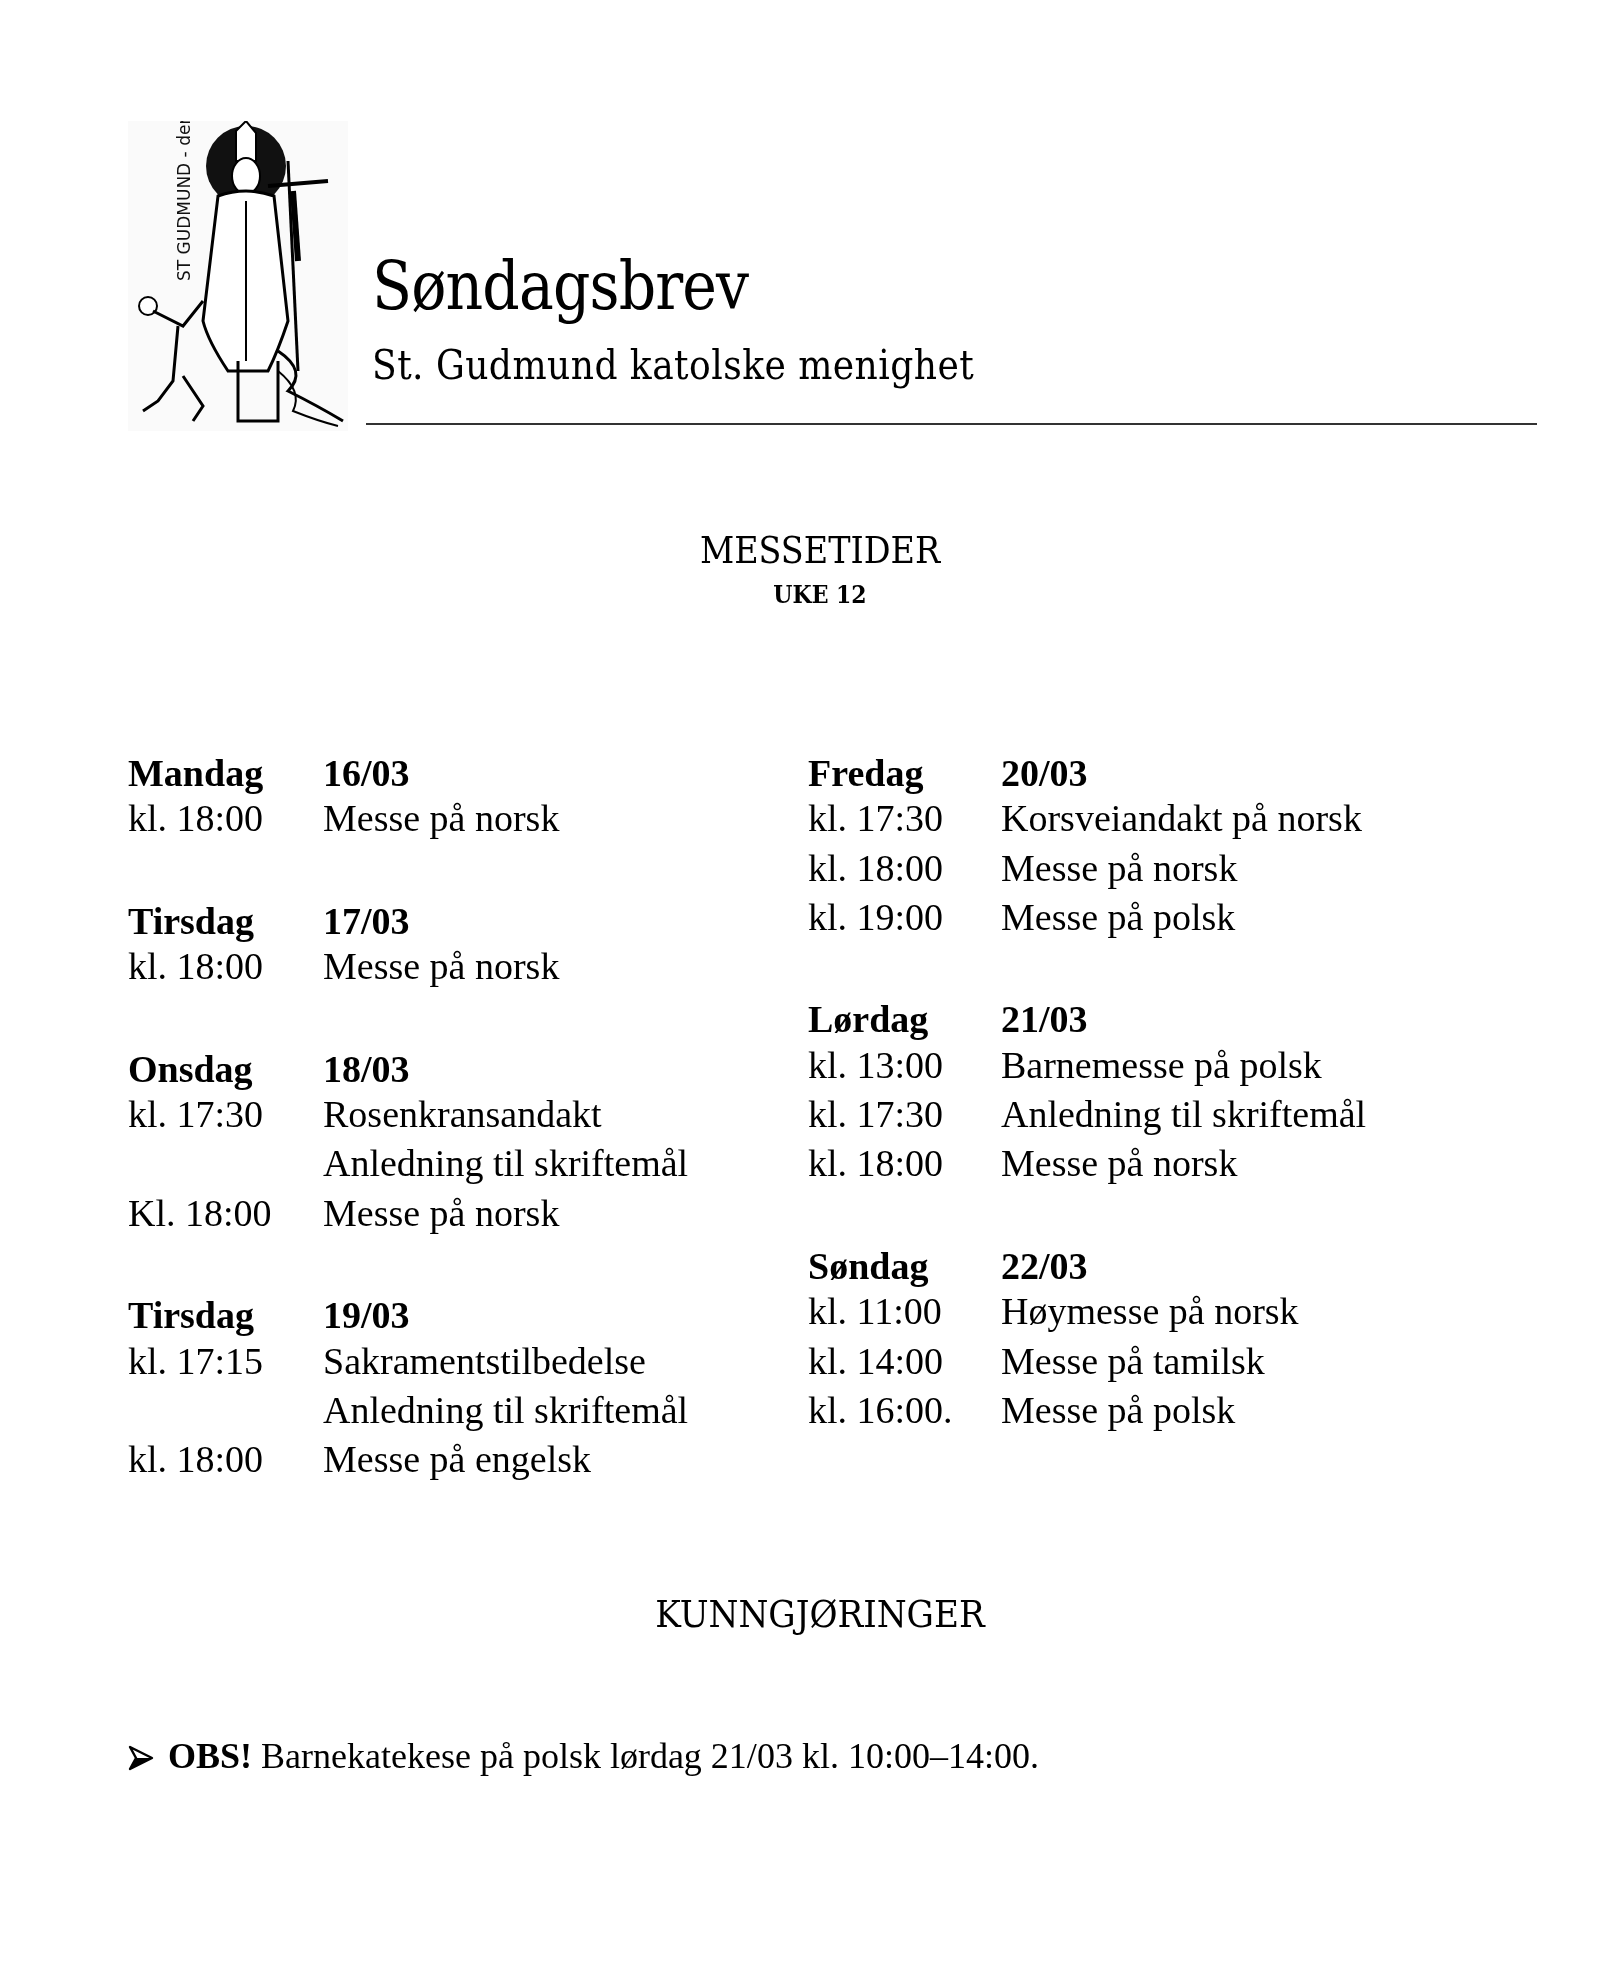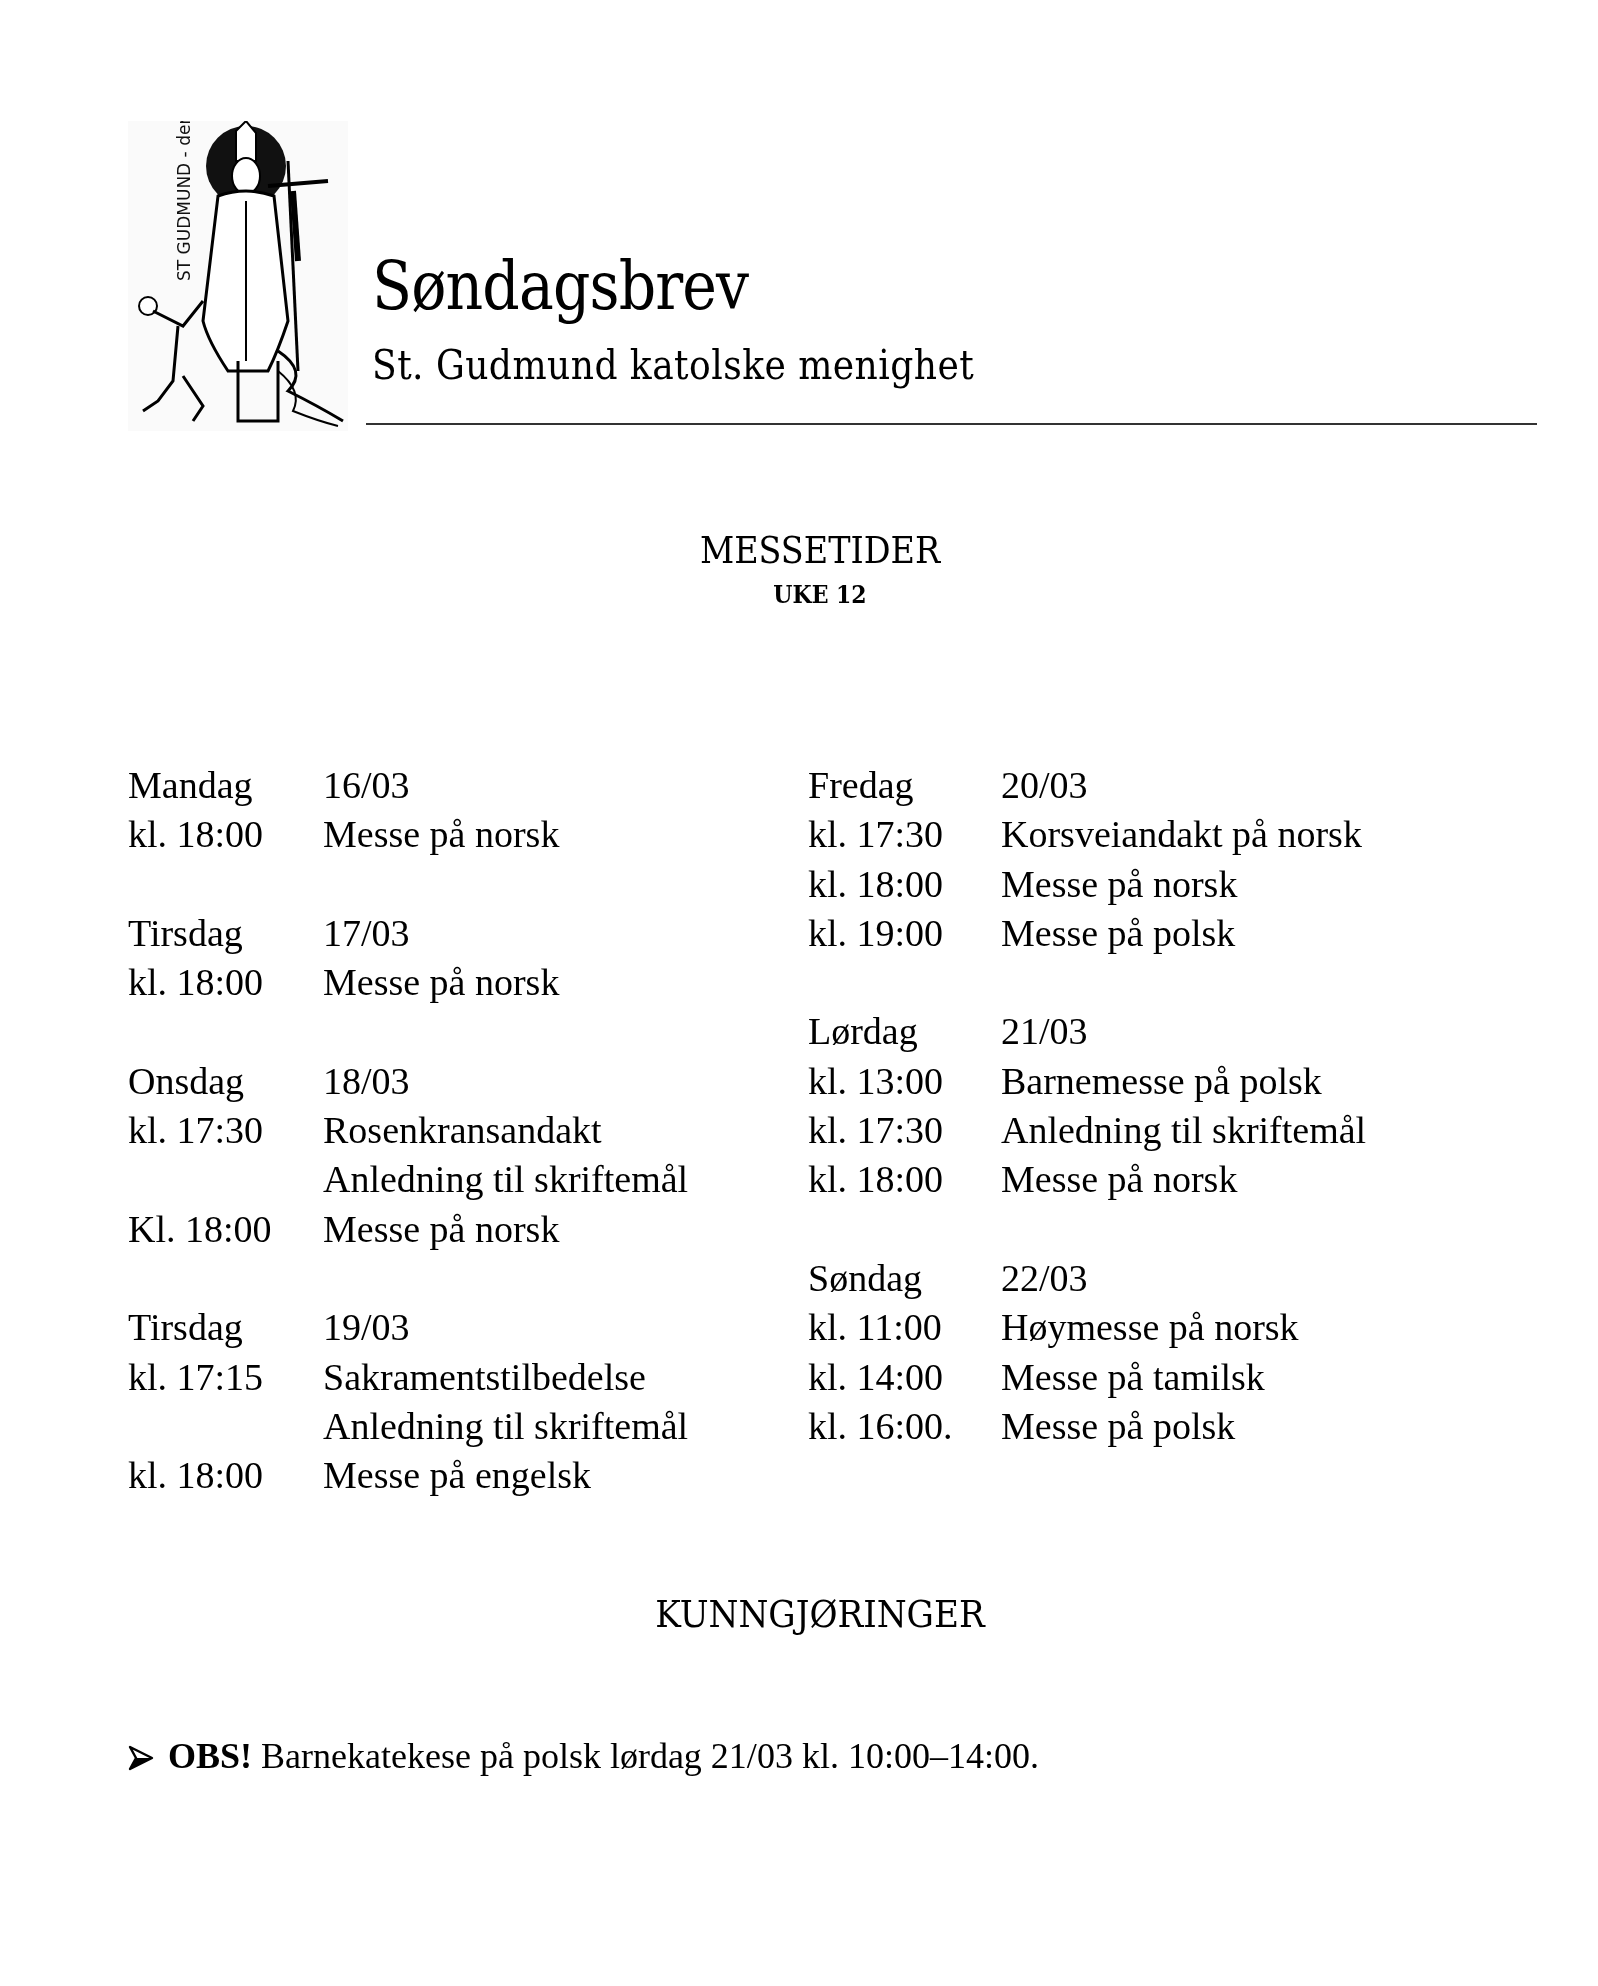--- a/index.html
+++ b/index.html
@@ -12,22 +12,22 @@
   .section-title { position: absolute; left: 0; width: 1640px; text-align: center; font-family: "DejaVu Serif", serif; white-space: nowrap; }
   .mess-title { top: 528px; font-size: 38px; transform: scaleX(0.88); transform-origin: 820px 0; }
   .mess-sub { top: 580px; font-size: 25px; font-weight: bold; transform: scaleX(0.88); transform-origin: 820px 0; }
   .kunn-title { top: 1592px; font-size: 38px; transform: scaleX(0.9); transform-origin: 820px 0; }
   .col { position: absolute; top: 745px; font-family: "Liberation Serif", serif; font-size: 38px; line-height: 49.3px; }
   .col.left { left: 128px; }
   .col.right { left: 808px; }
   .day { position: relative; height: 49.3px; }
   .row { position: relative; height: 49.3px; white-space: nowrap; }
   .gap { height: 49.3px; }
-  .day .name, .day .date { font-weight: normal; position: absolute; top: 16px; text-align: right; }
-  .row .time, .row .desc { position: absolute; top: 16px; }
+  .day .name, .day .date { font-weight: bold; position: absolute; top: 4px; text-align: right; }
+  .row .time, .row .desc { position: absolute; top: 0; }
   .left .date, .left .desc { left: 195px; }
   .right .date { left: 193px; }
   .right .desc { left: 193px; }
   .italic { }
   .ann { position: absolute; left: 128px; top: 1735px; font-family: "Liberation Serif", serif; font-size: 36px; white-space: nowrap; }
   .ann .arrow { display: inline-block; width: 40px; }
   .ann b { font-weight: bold; }
 </style>
 </head>
 <body>

